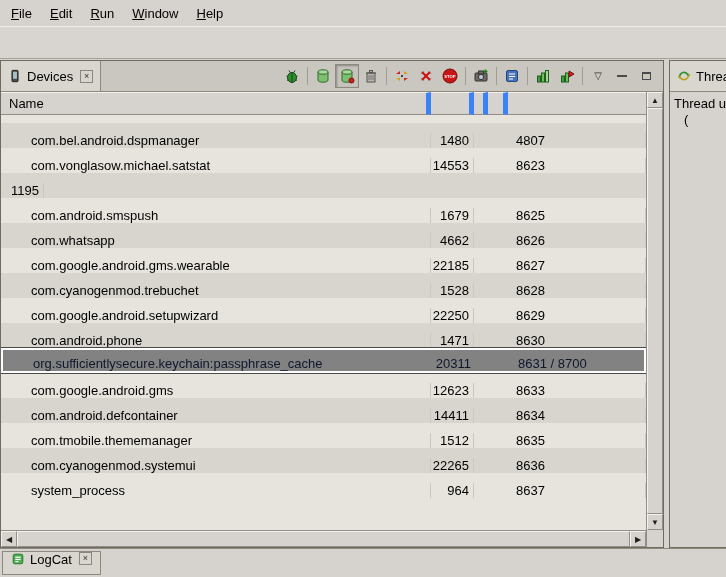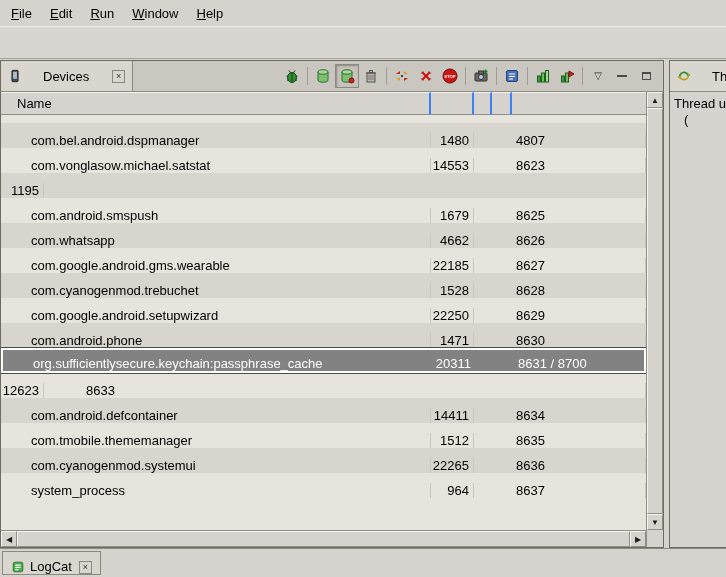--- a/index.html
+++ b/index.html
@@ -14,65 +14,65 @@
   .menu-item u{text-decoration:underline}
   
   .toolbar-strip{position:absolute;top:26px;left:0;right:0;height:33px;background:#d8d5d0;border-top:1px solid #efede9;border-bottom:1px solid #a5a199;box-sizing:border-box}
   
   .main{position:absolute;top:60px;left:0;right:0;bottom:29px;display:flex}
   .devices-panel{width:664px;flex:none;display:flex;flex-direction:column;border:1px solid #6f6b62;background:#d6d3ce;box-sizing:border-box}
   .splitter{width:5px;flex:none}
   .threads-panel{flex:1;display:flex;flex-direction:column;border:1px solid #6f6b62;border-right:none;overflow:hidden;box-sizing:border-box}
   
   .tabband{height:30px;flex:none;display:flex;align-items:stretch;background:#cac7c0;border-bottom:1px solid #8d897f;overflow:hidden}
-  .tab{display:flex;align-items:center;gap:21px;padding:0 7px;background:#d9d6cf;border-right:1px solid #8d897f;white-space:nowrap;flex:none}
+  .tab{display:flex;align-items:center;gap:5px;padding:0 7px;background:#d9d6cf;border-right:1px solid #8d897f;white-space:nowrap;flex:none}
   .close-box{width:11px;height:11px;border:1px solid #8b877e;display:flex;align-items:center;justify-content:center;font-size:9px;line-height:1;color:#333;margin-left:2px}
   .panel-toolbar{margin-left:auto;display:flex;align-items:center;padding-right:5px}
   .tbtn{width:24px;height:24px;display:flex;align-items:center;justify-content:center;border:1px solid transparent;box-sizing:border-box}
   .tbtn.pressed{border:1px solid #8d897f;background:#c6c3bc;box-shadow:inset 1px 1px 2px rgba(0,0,0,.3)}
   .tsep{width:1px;height:18px;background:#a19d95;margin:0 3px;align-self:center}
   .glyph-btn{font-size:10px;color:#333;line-height:1}
   .min-bar{width:10px;height:2px;background:#4a4a4a}
   .max-box{width:9px;height:8px;border:1px solid #4a4a4a;border-top:2px solid #4a4a4a;box-sizing:border-box}
   .icon16{width:16px;height:16px;display:block}
   .icon14{width:14px;height:14px;display:block}
   
   .content{flex:1;display:flex;min-height:0}
   .left{flex:1;display:flex;flex-direction:column;min-width:0}
   .thead{display:flex;height:23px;flex:none}
-  .hcell{background:#d6d3ce;border-right:2px solid #3b82f6;border-bottom:1px solid #928e86;border-top:1px solid #f4f2ee;display:flex;align-items:center;padding-left:16px;box-sizing:border-box;overflow:hidden;white-space:nowrap}
+  .hcell{background:#d6d3ce;border-right:5px solid #3b82f6;border-bottom:1px solid #928e86;border-top:1px solid #f4f2ee;display:flex;align-items:center;padding-left:8px;box-sizing:border-box;overflow:hidden;white-space:nowrap}
   .w-name{width:430px}.w-pid{width:43px}.w-a{width:14px}.w-b{width:20px}
   .w-port{flex:1;border-right:none;padding-left:8px}
   .tbody{flex:1;overflow:hidden;background:#e7e4dd}
   .partial-row{height:8px;background:#e7e4dd}
   .trow{display:flex;height:25px;align-items:flex-end;box-sizing:border-box}
   .row-dark{background:#d8d5ce}
   .row-light{background:#e7e4dd}
   .trow .cell{display:flex;align-items:center;overflow:hidden;white-space:nowrap;box-sizing:border-box;border-right:1px solid #cac7c0}
   .c-name{width:430px;padding-left:30px}
   .c-pid{width:43px;justify-content:flex-end;padding-right:4px}
   .c-a{width:14px}.c-b{width:20px}
   .c-port{flex:1;padding-left:8px;border-right:none}
-  .trow.selected{background:#828282;color:#ffffff;border:2px solid #fff;outline:1px solid #4a4a4a}
+  .trow.selected{background:#828282;color:#0f172a;border:2px solid #fff;outline:1px solid #4a4a4a}
   .trow.selected .cell{border-right-color:transparent}
   
   .vscroll{width:17px;flex:none;display:flex;flex-direction:column;background:#c4c1ba;border-left:1px solid #928e86;box-sizing:border-box}
   .sbtn{flex:none;height:16px;display:flex;align-items:center;justify-content:center;font-size:8px;color:#1d1d1d;background:#d6d3ce;border:1px solid #928e86;border-top-color:#f4f2ee;border-left-color:#f4f2ee;box-sizing:border-box}
   .sbtn.h{width:16px;height:100%}
   .vthumb{flex:1;background:#d6d3ce;border:1px solid #928e86;border-top-color:#f4f2ee;border-left-color:#f4f2ee;box-sizing:border-box}
   .vcorner{flex:none;height:17px;background:#d6d3ce}
   .hscroll{height:17px;flex:none;display:flex;background:#c4c1ba;border-top:1px solid #928e86;box-sizing:border-box}
   .hthumb{flex:1;background:#d6d3ce;border:1px solid #928e86;border-top-color:#f4f2ee;border-left-color:#f4f2ee;box-sizing:border-box}
   
   .tmsg{padding-top:4px;line-height:16px;white-space:nowrap;overflow:hidden}
   .tmsg .l1{padding-left:4px}
   .tmsg .l2{padding-left:14px}
   
   .bottom{position:absolute;left:0;right:0;bottom:0;height:29px;background:#d6d3ce;border-top:1px solid #8d897f;display:flex;align-items:center;box-sizing:border-box}
-  .logcat-tab{height:24px;margin-left:2px;display:flex;align-items:flex-end;gap:5px;padding:0 8px;border:1px solid #8d897f;background:#d9d6cf;box-sizing:border-box;white-space:nowrap}
+  .logcat-tab{height:24px;margin-left:2px;display:flex;align-items:flex-start;gap:5px;padding:0 8px;border:1px solid #8d897f;background:#d9d6cf;box-sizing:border-box;white-space:nowrap}
 </style>
 </head>
 <body>
 
 <div class="menubar">
   <span class="menu-item">
       <u>F</u>
       <span>ile</span>
     </span>
   <span class="menu-item">
@@ -288,20 +288,21 @@
     <div class="cell c-port">8630</div>
   </div>
             <div class="trow row-light selected">
     <div class="cell c-name">org.sufficientlysecure.keychain:passphrase_cache</div>
     <div class="cell c-pid">20311</div>
     <div class="cell c-a"></div>
     <div class="cell c-b"></div>
     <div class="cell c-port">8631 / 8700</div>
   </div>
             <div class="trow row-light">
+    <div class="cell c-name">com.google.android.gms</div>
     <div class="cell c-pid">12623</div>
     <div class="cell c-a"></div>
     <div class="cell c-b"></div>
     <div class="cell c-port">8633</div>
   </div>
             <div class="trow row-dark">
     <div class="cell c-name">com.android.defcontainer</div>
     <div class="cell c-pid">14411</div>
     <div class="cell c-a"></div>
     <div class="cell c-b"></div>

